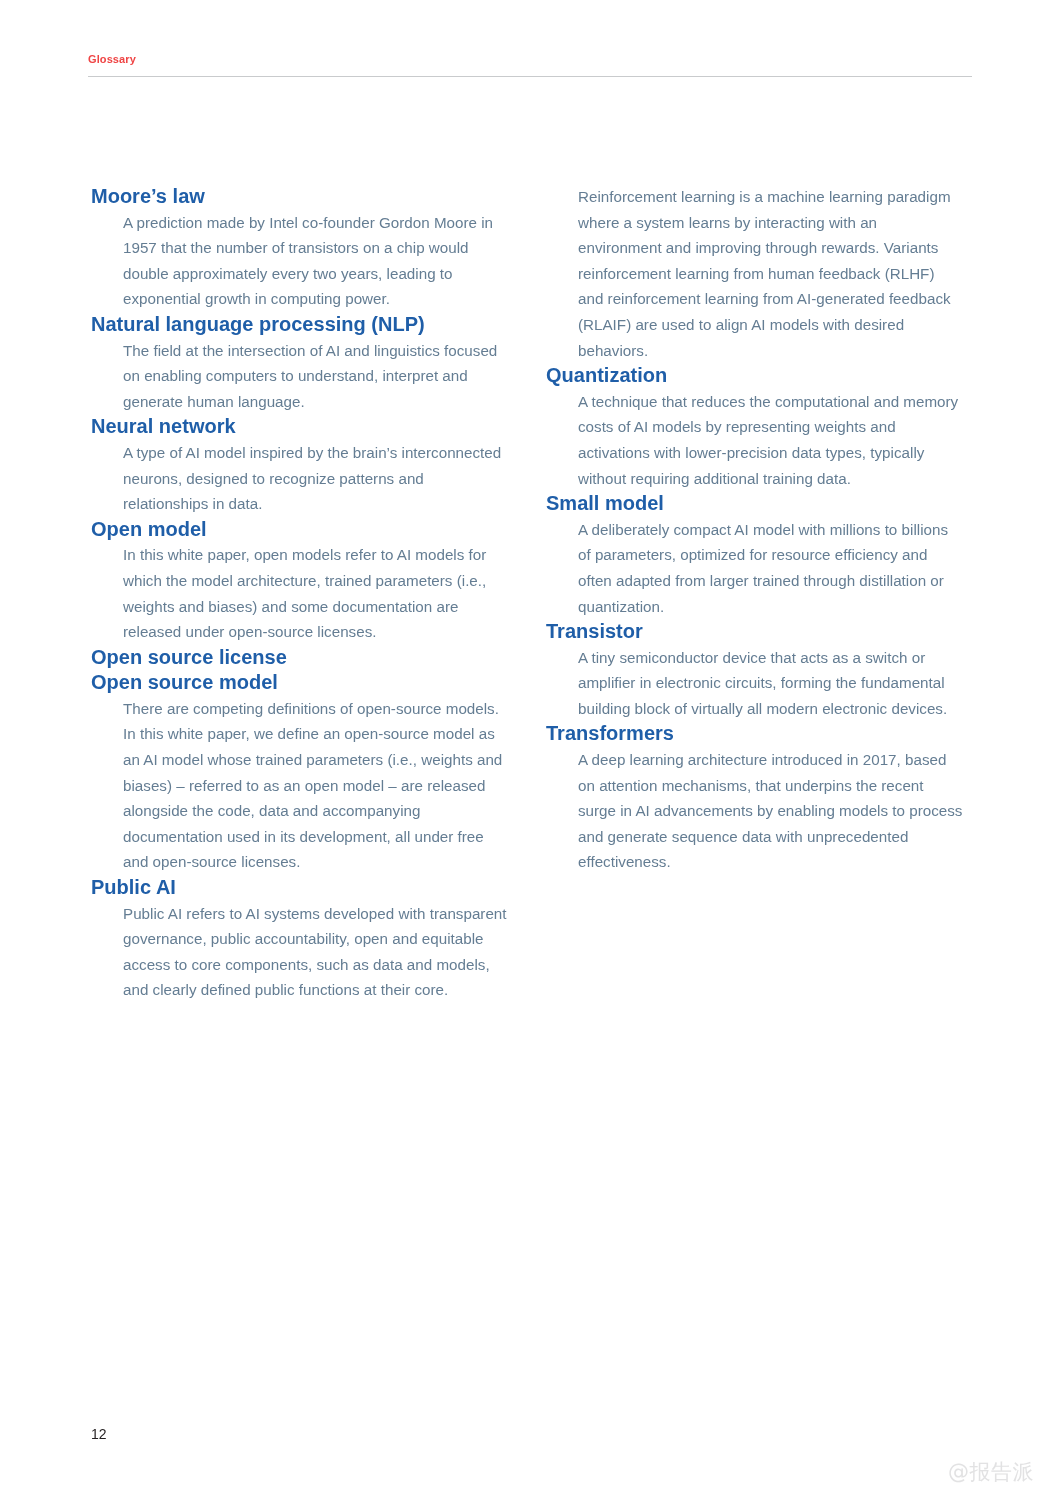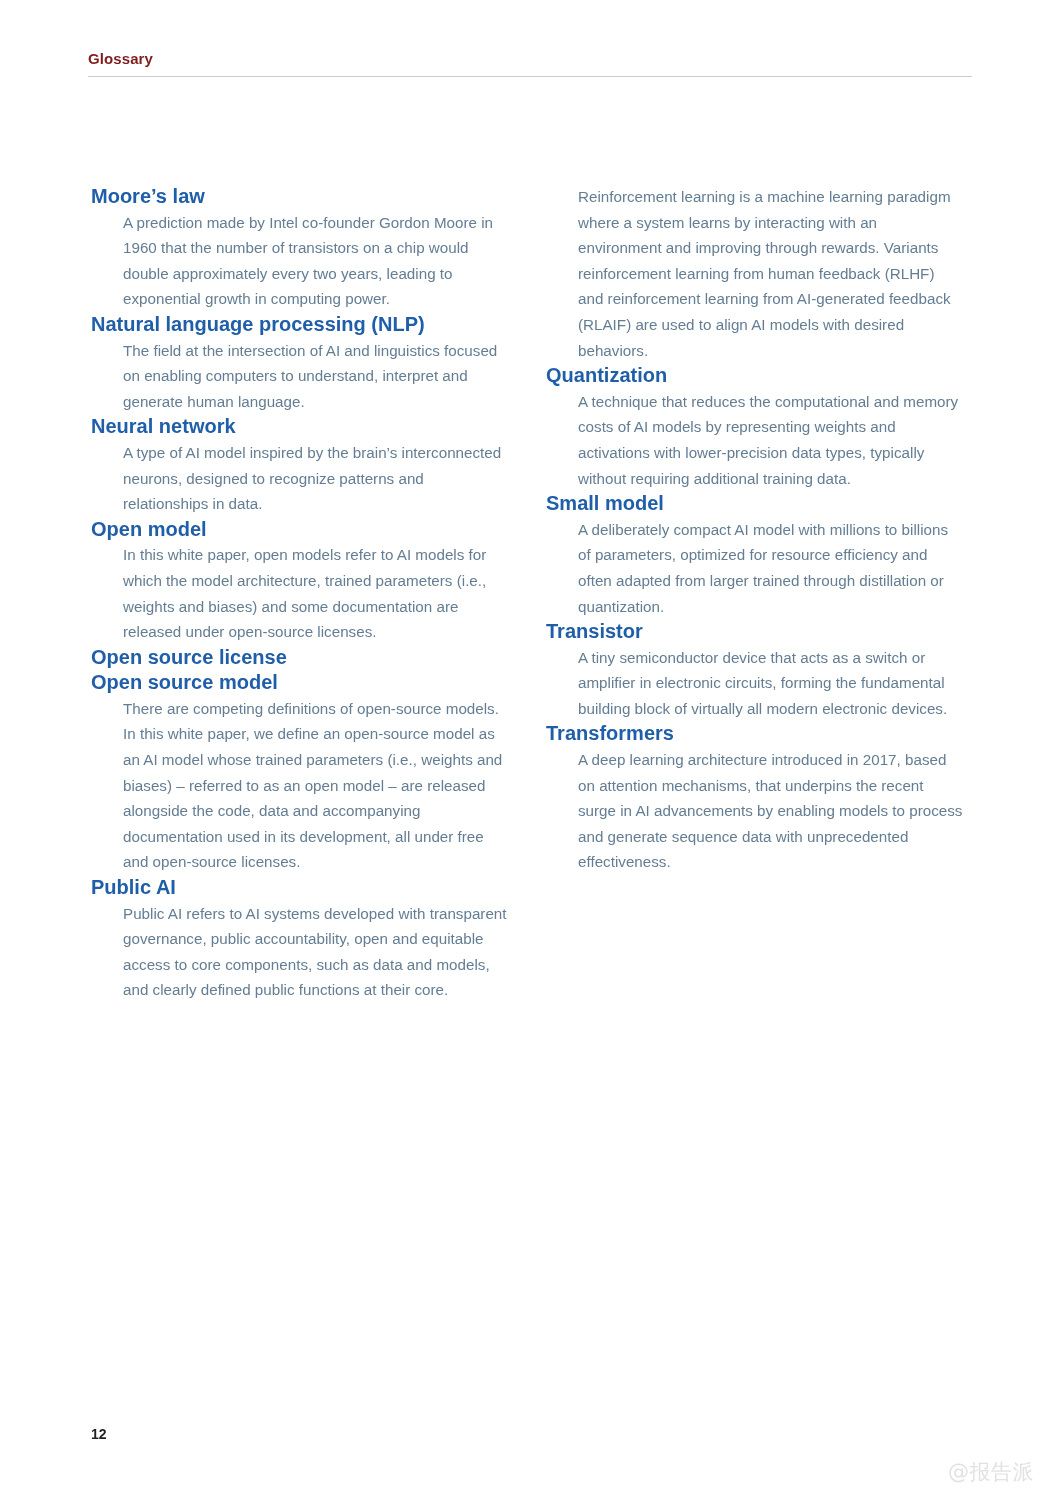--- a/index.html
+++ b/index.html
@@ -21,23 +21,23 @@
   }
 
   
   .running-header {
     position: absolute;
     left: 88px;
     top: 50px;
     width: 884px;
   }
   .running-header-title {
-    font-size: 15px;
+    font-size: 11px;
     font-weight: bold;
-    color: #7f1d1d;
+    color: #ef4444;
     letter-spacing: 0.1px;
     line-height: 18px;
   }
   .header-rule {
     position: absolute;
     left: 88px;
     top: 76px;
     width: 884px;
     height: 1px;
     background: #c9cbcd;
@@ -80,21 +80,21 @@
     letter-spacing: 0.005px;
   }
 
   
   .page-number {
     position: absolute;
     left: 91px;
     top: 1425px;
     font-size: 14px;
     color: #231f20;
-    font-weight: bold;
+    font-weight: normal;
     line-height: 18px;
   }
   .watermark {
     position: absolute;
     right: 27px;
     bottom: 18px;
     font-size: 21px;
     color: #e2e2e3;
     font-family: "DejaVu Sans", sans-serif;
     letter-spacing: 0.5px;
@@ -110,21 +110,21 @@
   <div class="running-header">
     <div class="running-header-title">Glossary</div>
   </div>
   <div class="header-rule"></div>
 
   <div class="columns">
 
     <div class="column">
       <div class="entry">
         <div class="term">Moore’s law</div>
-        <div class="definition">A prediction made by Intel co-founder Gordon Moore in 1960 that the number of transistors on a chip would double approximately every two years, leading to exponential growth in computing power.</div>
+        <div class="definition">A prediction made by Intel co-founder Gordon Moore in 1957 that the number of transistors on a chip would double approximately every two years, leading to exponential growth in computing power.</div>
       </div>
       <div class="entry">
         <div class="term">Natural language processing (NLP)</div>
         <div class="definition">The field at the intersection of AI and linguistics focused on enabling computers to understand, interpret and generate human language.</div>
       </div>
       <div class="entry">
         <div class="term">Neural network</div>
         <div class="definition">A type of AI model inspired by the brain’s interconnected neurons, designed to recognize patterns and relationships in data.</div>
       </div>
       <div class="entry">

